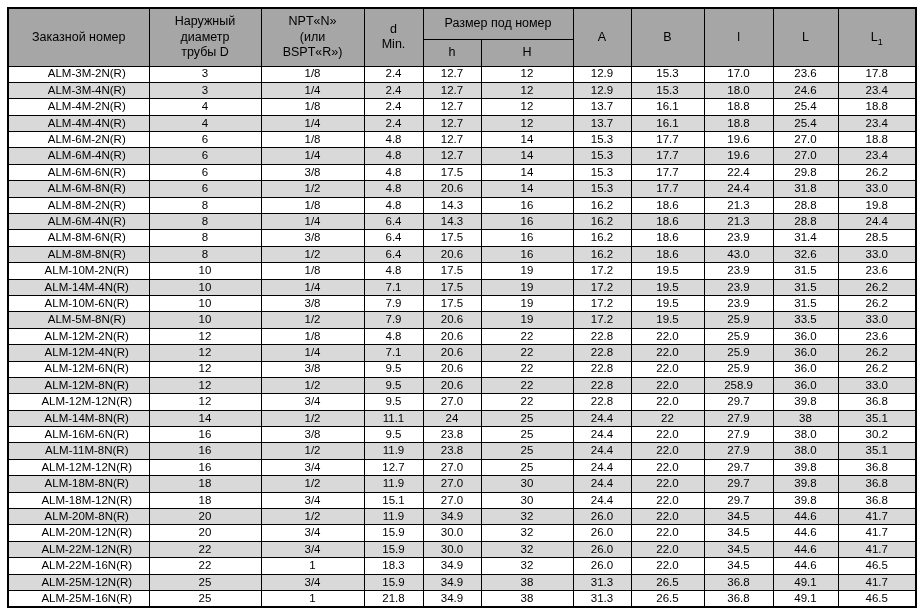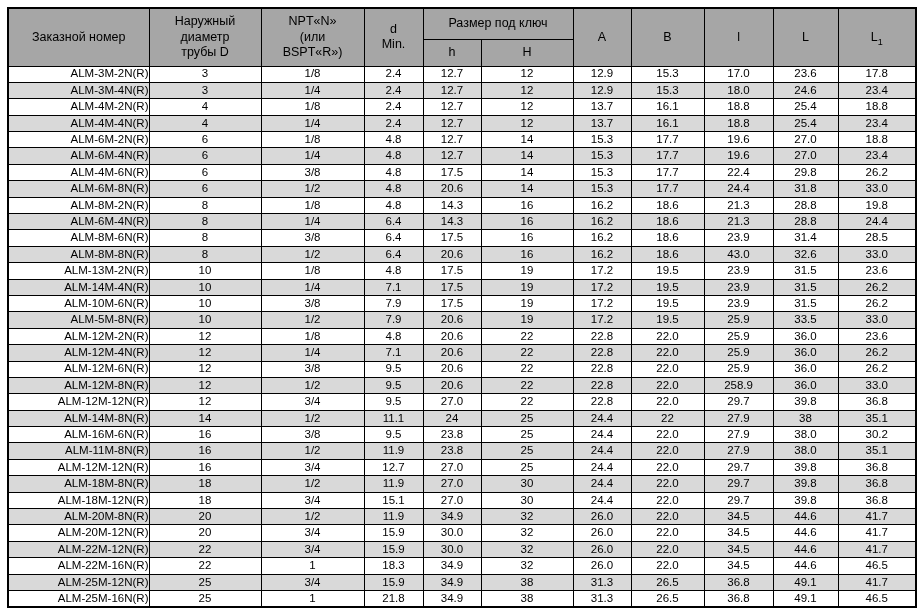--- a/index.html
+++ b/index.html
@@ -45,21 +45,21 @@
     font-size: 11.5px;
     text-align: center;
     vertical-align: middle;
     padding: 0;
     height: 16.4px;
     line-height: 1;
     background: #ffffff;
   }
   tbody tr.alt td { background: #d9d9d9; }
   tbody td.first {
-    text-align: right;
+    text-align: center;
     padding-left: 16px;
   }
 </style>
 </head>
 <body>
 
 <table class="spec">
   <colgroup>
     <col style="width:141px">
     <col style="width:112px">
@@ -77,21 +77,21 @@
     <tr class="h-top">
       <th rowspan="2" class="span2">Заказной номер</th>
       <th rowspan="2" class="span2">Наружный
 диаметр
 трубы D</th>
       <th rowspan="2" class="span2">NPT«N»
 (или
 BSPT«R»)</th>
       <th rowspan="2" class="span2">d
 Min.</th>
-      <th colspan="2">Размер под ключ</th>
+      <th colspan="2">Размер под номер</th>
       <th rowspan="2" class="span2">A</th>
       <th rowspan="2" class="span2">B</th>
       <th rowspan="2" class="span2">l</th>
       <th rowspan="2" class="span2">L</th>
       <th rowspan="2" class="span2"><span>L</span><sub>1</sub></th>
     </tr>
     <tr class="h-bottom">
       <th>h</th>
       <th>H</th>
     </tr>
@@ -169,21 +169,21 @@
         <td>4.8</td>
         <td>12.7</td>
         <td>14</td>
         <td>15.3</td>
         <td>17.7</td>
         <td>19.6</td>
         <td>27.0</td>
         <td>23.4</td>
       </tr>
       <tr>
-        <td class="first">ALM-4M-6N(R)</td>
+        <td class="first">ALM-6M-6N(R)</td>
         <td>6</td>
         <td>3/8</td>
         <td>4.8</td>
         <td>17.5</td>
         <td>14</td>
         <td>15.3</td>
         <td>17.7</td>
         <td>22.4</td>
         <td>29.8</td>
         <td>26.2</td>
@@ -247,21 +247,21 @@
         <td>6.4</td>
         <td>20.6</td>
         <td>16</td>
         <td>16.2</td>
         <td>18.6</td>
         <td>43.0</td>
         <td>32.6</td>
         <td>33.0</td>
       </tr>
       <tr>
-        <td class="first">ALM-13M-2N(R)</td>
+        <td class="first">ALM-10M-2N(R)</td>
         <td>10</td>
         <td>1/8</td>
         <td>4.8</td>
         <td>17.5</td>
         <td>19</td>
         <td>17.2</td>
         <td>19.5</td>
         <td>23.9</td>
         <td>31.5</td>
         <td>23.6</td>

